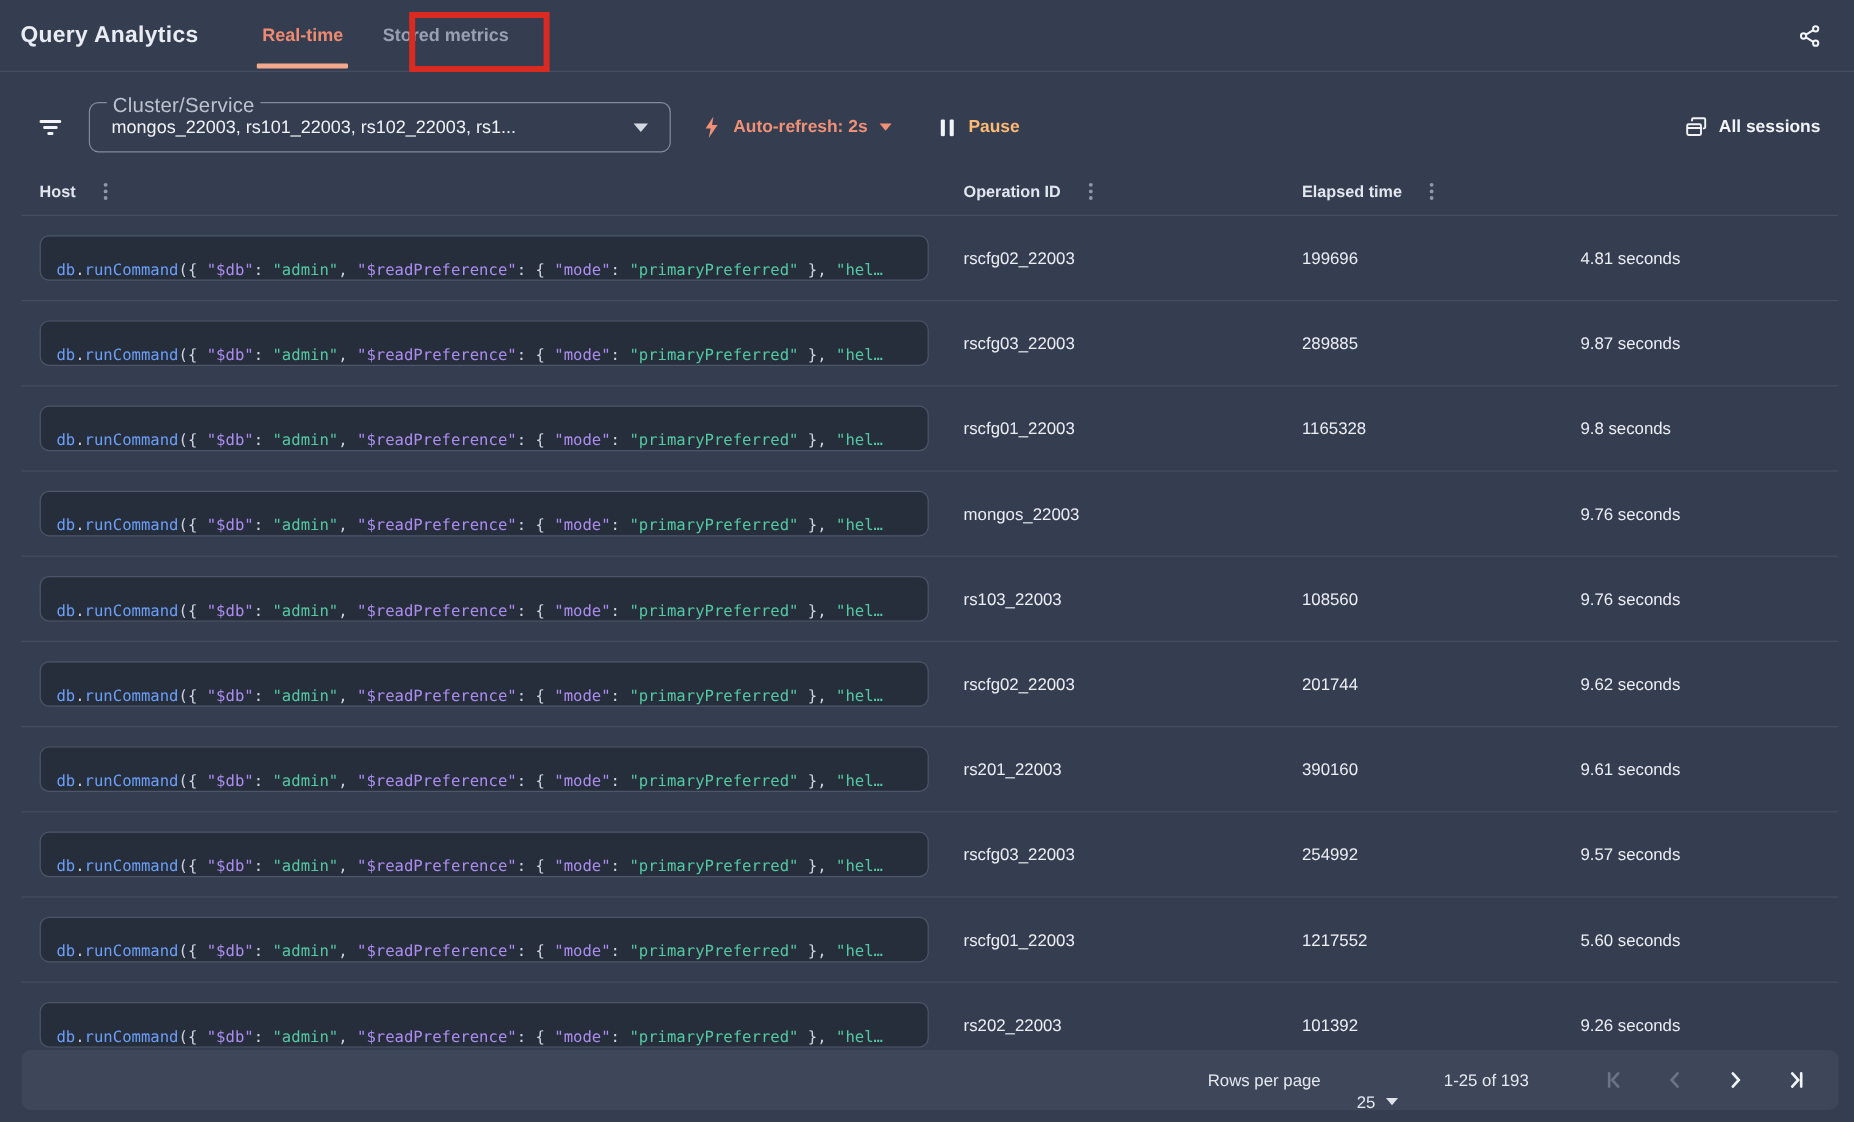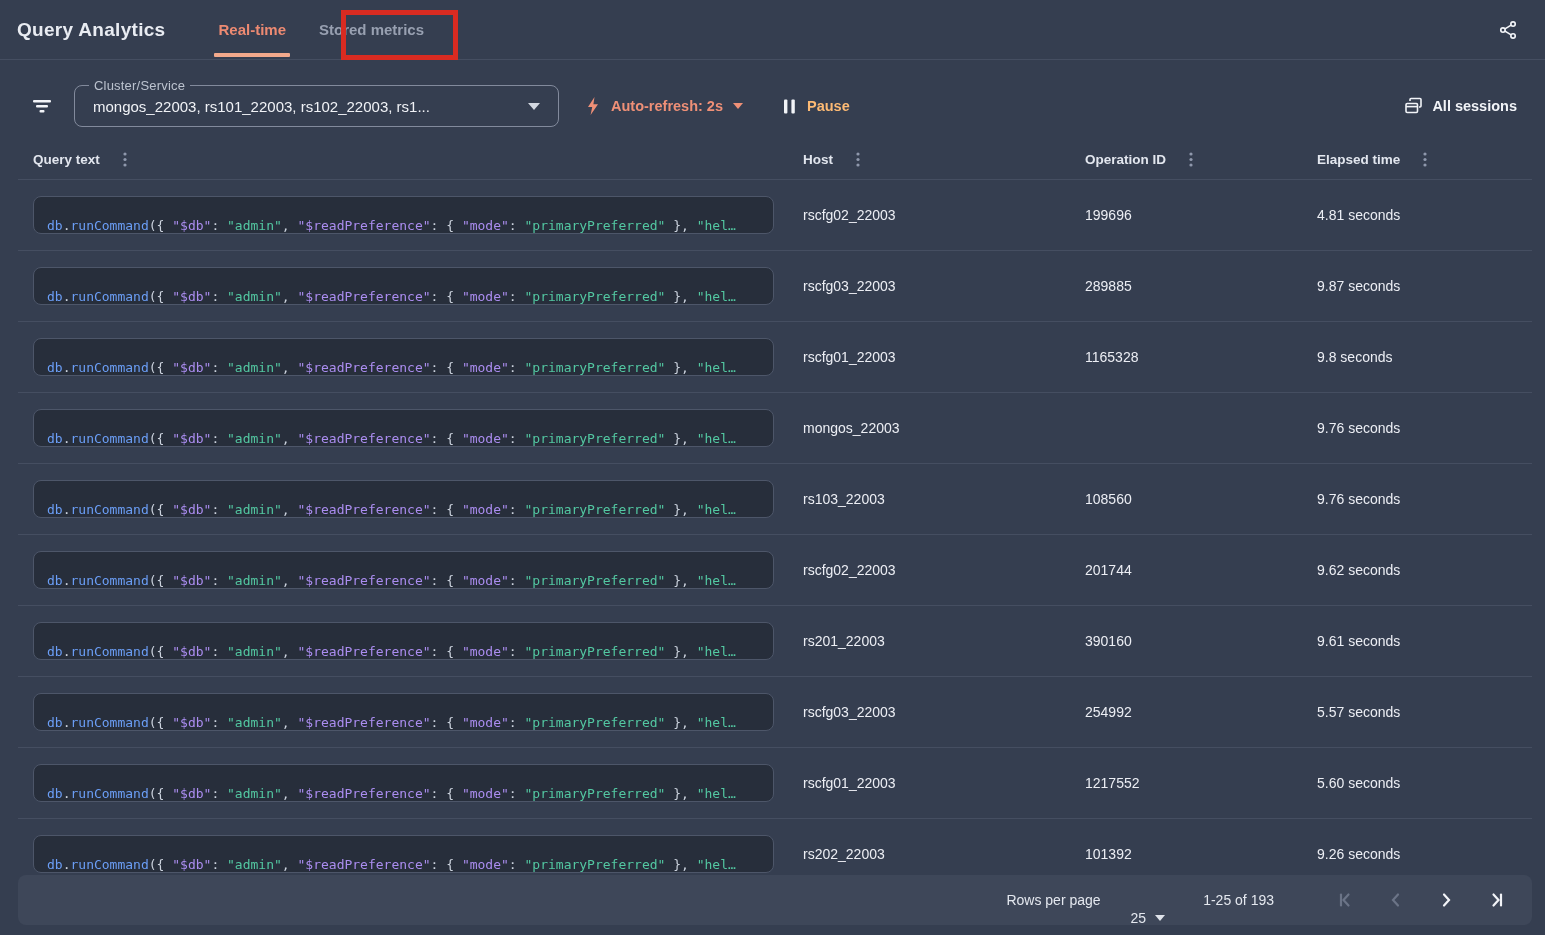--- a/index.html
+++ b/index.html
@@ -48,21 +48,21 @@
   .cluster-field {
     position:relative; width:485px; height:42px;
     border:1px solid #828a9c; border-radius:8px;
     display:flex; align-items:center;
     padding:0 18px; cursor:pointer;
   }
   .cluster-field legend-label,
   .cluster-label {
     position:absolute; top:-8px; left:14px;
     background:#353e50; padding:0 5px;
-    font-size:13px; color:#bcc3cf; letter-spacing:.2px;
+    font-size:17px; color:#bcc3cf; letter-spacing:.2px;
   }
   .cluster-value {
     font-size:15px; color:#f0f2f6;
     white-space:nowrap; overflow:hidden; flex:1;
   }
   .select-caret {
     width:0; height:0; margin-left:12px;
     border-left:6px solid transparent; border-right:6px solid transparent;
     border-top:7px solid #d3d8e1;
   }
@@ -206,67 +206,55 @@
         <rect x="2" y="6.5" width="11.5" height="9" rx="1.2"></rect>
         <line x1="2" y1="9.6" x2="13.5" y2="9.6"></line>
       </svg>
     </span>
     <span class="all-sessions-label">All sessions</span>
   </button>
 </div>
 
 <div class="table-head grid-cols">
   <div class="th">
-    <span>Query text</span>
+    <span>Host</span>
     <button class="col-menu-btn">
       <span style="display:flex">
         <svg width="4" height="15" viewBox="0 0 4 15">
             <circle cx="2" cy="2" r="1.6" fill="#8f98ac"></circle>
             <circle cx="2" cy="7.5" r="1.6" fill="#8f98ac"></circle>
             <circle cx="2" cy="13" r="1.6" fill="#8f98ac"></circle>
           </svg>
       </span>
     </button>
   </div>
   <div class="th">
-    <span>Host</span>
+    <span>Operation ID</span>
     <button class="col-menu-btn">
       <span style="display:flex">
         <svg width="4" height="15" viewBox="0 0 4 15">
             <circle cx="2" cy="2" r="1.6" fill="#8f98ac"></circle>
             <circle cx="2" cy="7.5" r="1.6" fill="#8f98ac"></circle>
             <circle cx="2" cy="13" r="1.6" fill="#8f98ac"></circle>
           </svg>
       </span>
     </button>
   </div>
   <div class="th">
-    <span>Operation ID</span>
+    <span>Elapsed time</span>
     <button class="col-menu-btn">
       <span style="display:flex">
         <svg width="4" height="15" viewBox="0 0 4 15">
             <circle cx="2" cy="2" r="1.6" fill="#8f98ac"></circle>
             <circle cx="2" cy="7.5" r="1.6" fill="#8f98ac"></circle>
             <circle cx="2" cy="13" r="1.6" fill="#8f98ac"></circle>
           </svg>
       </span>
     </button>
   </div>
-  <div class="th">
-    <span>Elapsed time</span>
-    <button class="col-menu-btn">
-      <span style="display:flex">
-        <svg width="4" height="15" viewBox="0 0 4 15">
-            <circle cx="2" cy="2" r="1.6" fill="#8f98ac"></circle>
-            <circle cx="2" cy="7.5" r="1.6" fill="#8f98ac"></circle>
-            <circle cx="2" cy="13" r="1.6" fill="#8f98ac"></circle>
-          </svg>
-      </span>
-    </button>
-  </div>
 </div>
 
 <div class="table-body">
   <div class="row grid-cols">
     <div>
       <div class="query-code"><span class="tok-blue">db</span><span class="tok-punc">.</span><span class="tok-blue">runCommand</span><span class="tok-punc">({ </span><span class="tok-key">"$db"</span><span class="tok-punc">: </span><span class="tok-str">"admin"</span><span class="tok-punc">, </span><span class="tok-key">"$readPreference"</span><span class="tok-punc">: { </span><span class="tok-key">"mode"</span><span class="tok-punc">: </span><span class="tok-str">"primaryPreferred"</span><span class="tok-punc"> }, </span><span class="tok-str">"hel…</span></div>
     </div>
     <div class="cell">rscfg02_22003</div>
     <div class="cell">199696</div>
     <div class="cell">4.81 seconds</div>
@@ -325,21 +313,21 @@
     <div class="cell">390160</div>
     <div class="cell">9.61 seconds</div>
   </div>
 
   <div class="row grid-cols">
     <div>
       <div class="query-code"><span class="tok-blue">db</span><span class="tok-punc">.</span><span class="tok-blue">runCommand</span><span class="tok-punc">({ </span><span class="tok-key">"$db"</span><span class="tok-punc">: </span><span class="tok-str">"admin"</span><span class="tok-punc">, </span><span class="tok-key">"$readPreference"</span><span class="tok-punc">: { </span><span class="tok-key">"mode"</span><span class="tok-punc">: </span><span class="tok-str">"primaryPreferred"</span><span class="tok-punc"> }, </span><span class="tok-str">"hel…</span></div>
     </div>
     <div class="cell">rscfg03_22003</div>
     <div class="cell">254992</div>
-    <div class="cell">5.57 seconds</div>
+    <div class="cell">9.57 seconds</div>
   </div>
 
   <div class="row grid-cols">
     <div>
       <div class="query-code"><span class="tok-blue">db</span><span class="tok-punc">.</span><span class="tok-blue">runCommand</span><span class="tok-punc">({ </span><span class="tok-key">"$db"</span><span class="tok-punc">: </span><span class="tok-str">"admin"</span><span class="tok-punc">, </span><span class="tok-key">"$readPreference"</span><span class="tok-punc">: { </span><span class="tok-key">"mode"</span><span class="tok-punc">: </span><span class="tok-str">"primaryPreferred"</span><span class="tok-punc"> }, </span><span class="tok-str">"hel…</span></div>
     </div>
     <div class="cell">rscfg01_22003</div>
     <div class="cell">1217552</div>
     <div class="cell">5.60 seconds</div>
   </div>

